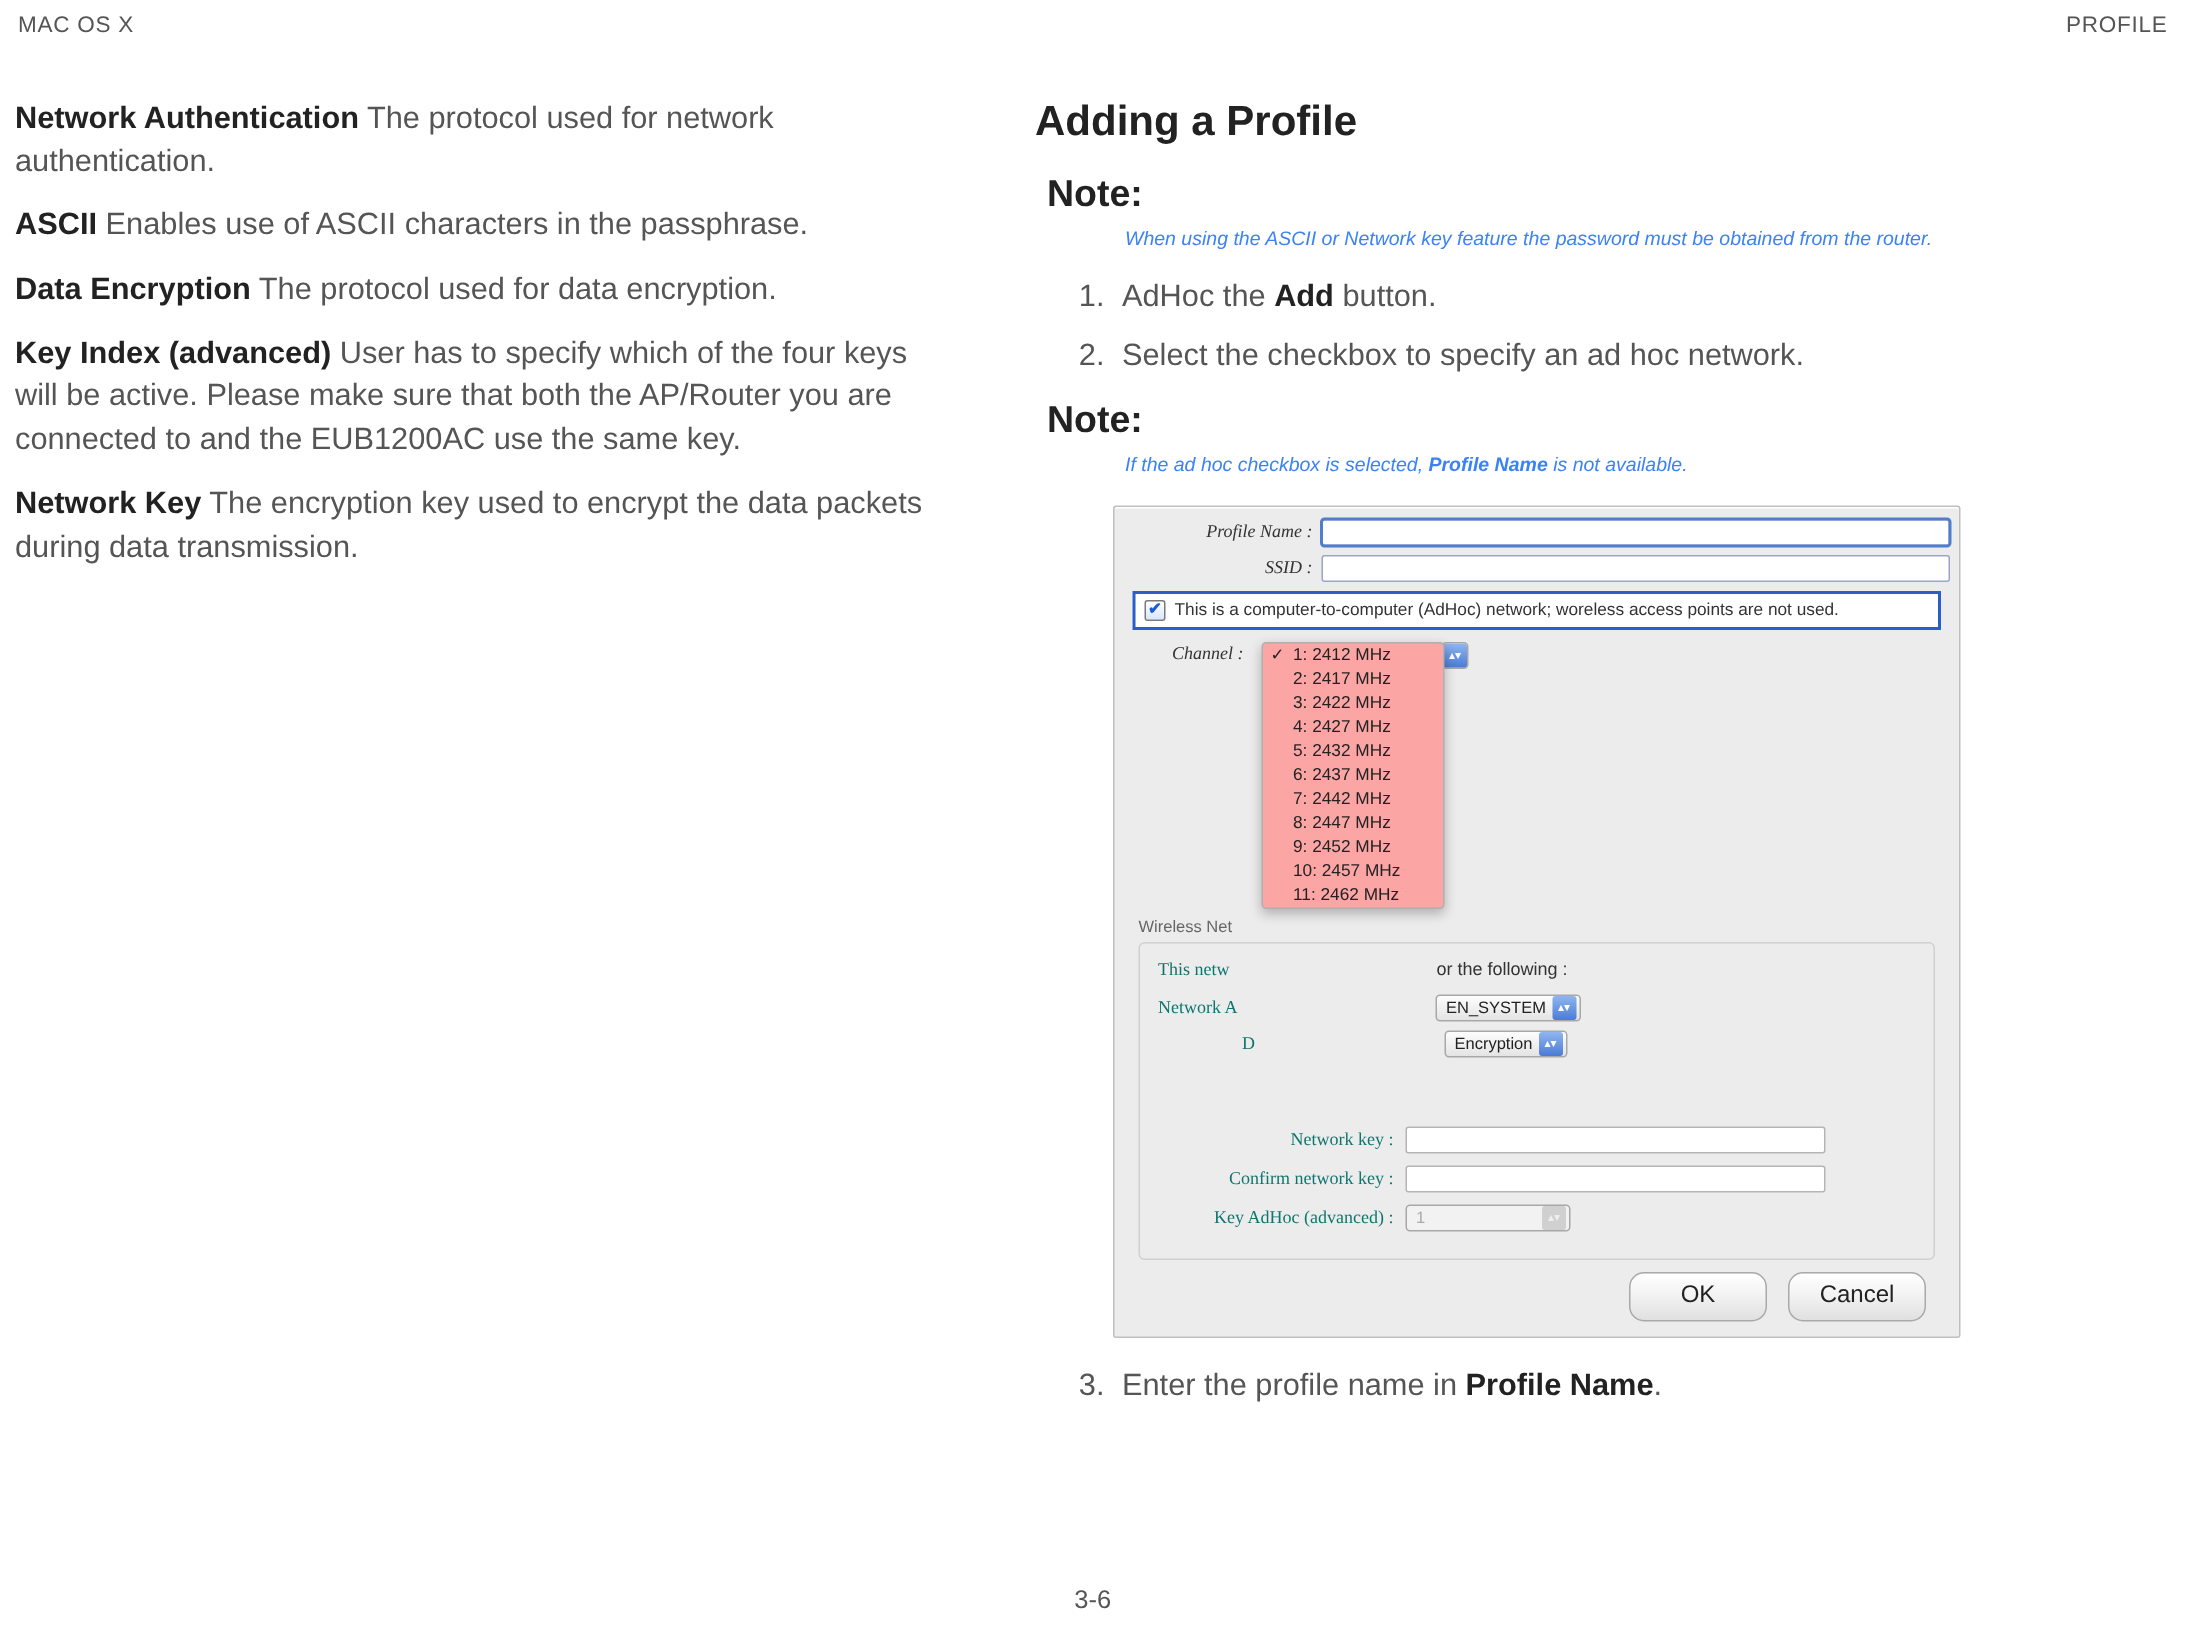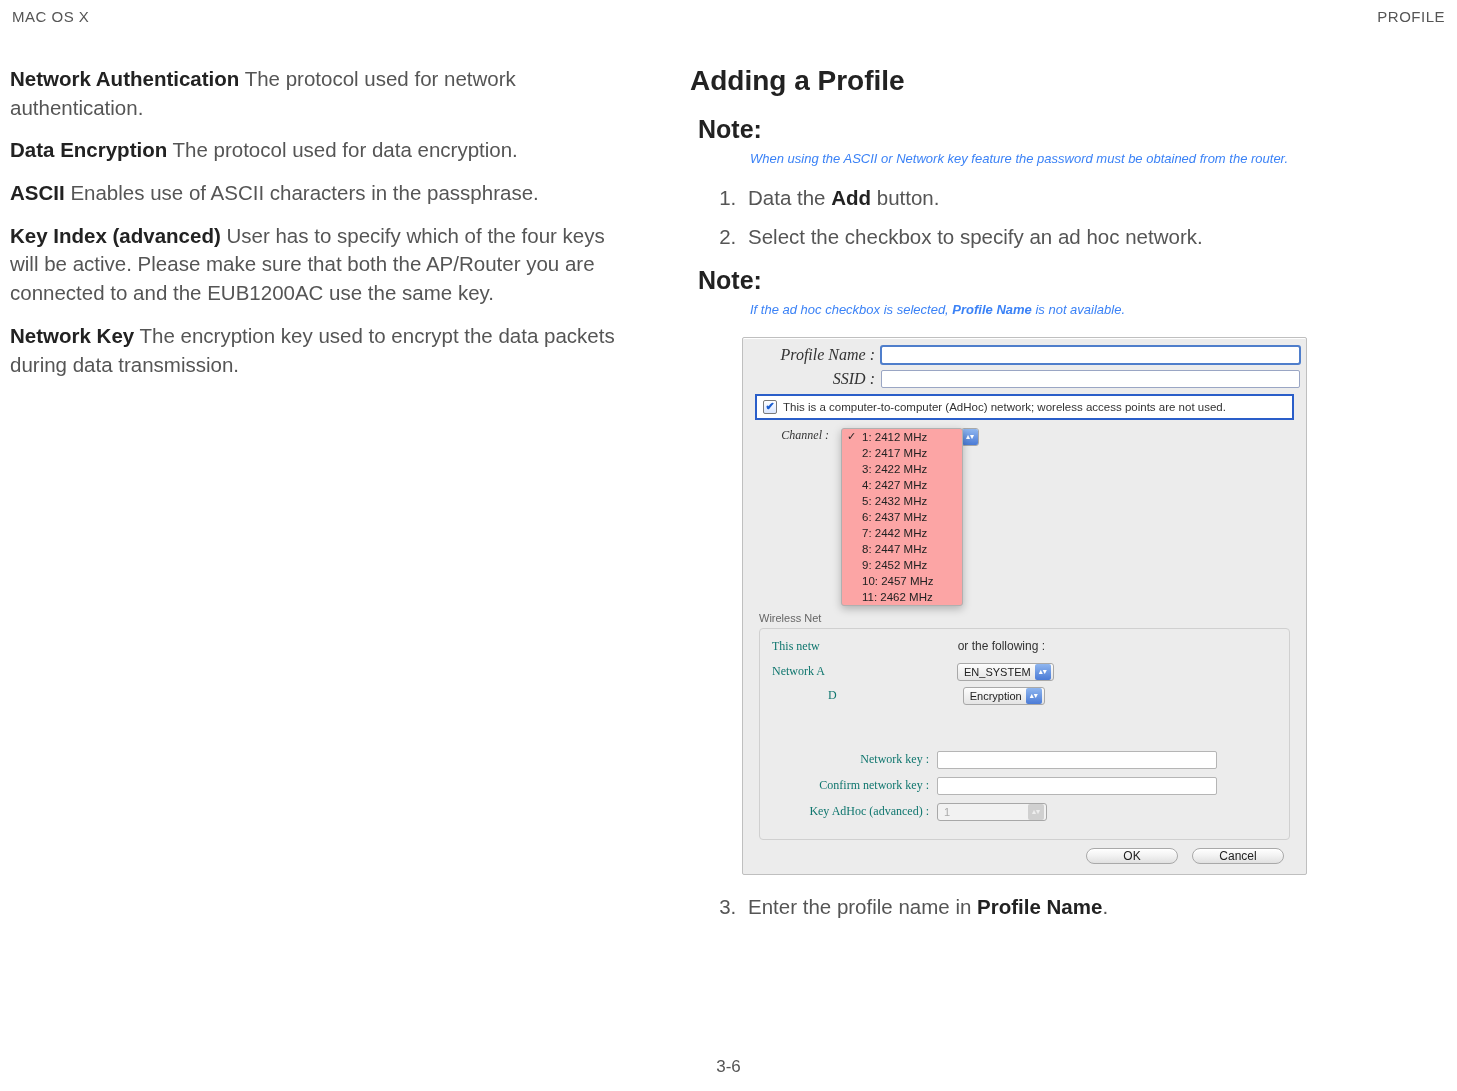--- a/index.html
+++ b/index.html
@@ -50,21 +50,21 @@
     background: #ececec;
     border: 1px solid #bfbfbf;
     border-radius: 2px;
     padding: 8px 6px 10px 6px;
     font-family: "Lucida Grande", "Segoe UI", sans-serif;
     font-size: 12px;
     color: #333;
     box-shadow: inset 0 1px 0 #fff;
   }
   .fig-row { display: flex; align-items: center; margin-bottom: 6px; }
-  .fig-label { width: 132px; text-align: right; padding-right: 6px; color: #333; font-family: Georgia, serif; font-style: italic; font-size: 16px; }
+  .fig-label { width: 132px; text-align: right; padding-right: 6px; color: #333; font-family: Georgia, serif; font-style: italic; font-size: 12px; }
   .fig-input {
     flex: 1;
     height: 18px;
     background: #fff;
     border: 1px solid #9aa6c4;
     border-radius: 2px;
   }
   .fig-input.focus { outline: 2px solid #4f7ecb; outline-offset: -1px; }
   .adhoc-box {
     margin: 4px 6px 8px 6px;
@@ -132,25 +132,25 @@
     background: linear-gradient(#8fb6ef,#4b7bd6);
     border-radius:2px;
     display:flex;flex-direction:column;align-items:center;justify-content:center;
     color:#fff;font-size:8px;line-height:0.7;
   }
   .sec-select.disabled { color:#aaa; background:#f2f2f2; }
   .sec-select.disabled .end { background:#d0d0d0; color:#eee; }
   .sec-input { width: 280px; height:18px; background:#fff; border:1px solid #b5b5b5; border-radius:2px; }
   .btn-row { display:flex; justify-content:flex-end; gap:14px; margin: 8px 16px 0 0; }
   .aqua-btn {
-    width: 92px; height: 16px;
+    width: 92px; height: 33px;
     border-radius: 10px;
     background: linear-gradient(#fff 0%, #f3f3f3 45%, #e0e0e0 100%);
     border: 1px solid #a9a9a9;
-    font-size: 12px; color:#222;
+    font-size: 16px; color:#222;
     display:flex;align-items:center;justify-content:center;
     box-shadow: inset 0 1px 0 #fff;
   }
   .page-number {
     position: absolute;
     bottom: 14px;
     left: 50%;
     transform: translateX(-50%);
     font-size: 17px;
     color: #555;
@@ -160,35 +160,35 @@
 <body>
 
 <div class="page-header">
   <span>MAC OS X</span>
   <span>PROFILE</span>
 </div>
 
 <div class="content">
   <div class="column left">
     <p class="def-item"><b>Network Authentication</b><span>  The protocol used for network authentication.</span></p>
+    <p class="def-item"><b>ASCII</b><span>  Enables use of ASCII characters in the passphrase.</span></p>
     <p class="def-item"><b>Data Encryption</b><span>  The protocol used for data encryption.</span></p>
-    <p class="def-item"><b>ASCII</b><span>  Enables use of ASCII characters in the passphrase.</span></p>
     <p class="def-item"><b>Key Index (advanced)</b><span>  User has to specify which of the four keys will be active. Please make sure that both the AP/Router you are connected to and the EUB1200AC use the same key.</span></p>
     <p class="def-item"><b>Network Key</b><span>  The encryption key used to encrypt the data packets during data transmission.</span></p>
   </div>
 
   <div class="column right">
     <h2 class="section">Adding a Profile</h2>
 
     <div class="note-label">Note:</div>
     <div class="note-body">When using the ASCII or Network key feature the password must be obtained from the router.</div>
 
 
     <ol class="steps" start="1">
-      <li><span>Data the </span><b>Add</b><span> button.</span></li>
+      <li><span>AdHoc the </span><b>Add</b><span> button.</span></li>
       <li>Select the checkbox to specify an ad hoc network.</li>
     </ol>
 
     <div class="note-label">Note:</div>
     <div class="note-body"><span>If the ad hoc checkbox is selected, </span><b>Profile Name</b><span> is not available.</span></div>
 
     <div class="figure">
       <div class="fig-row">
         <div class="fig-label">Profile Name :</div>
         <div class="fig-input focus"></div>

